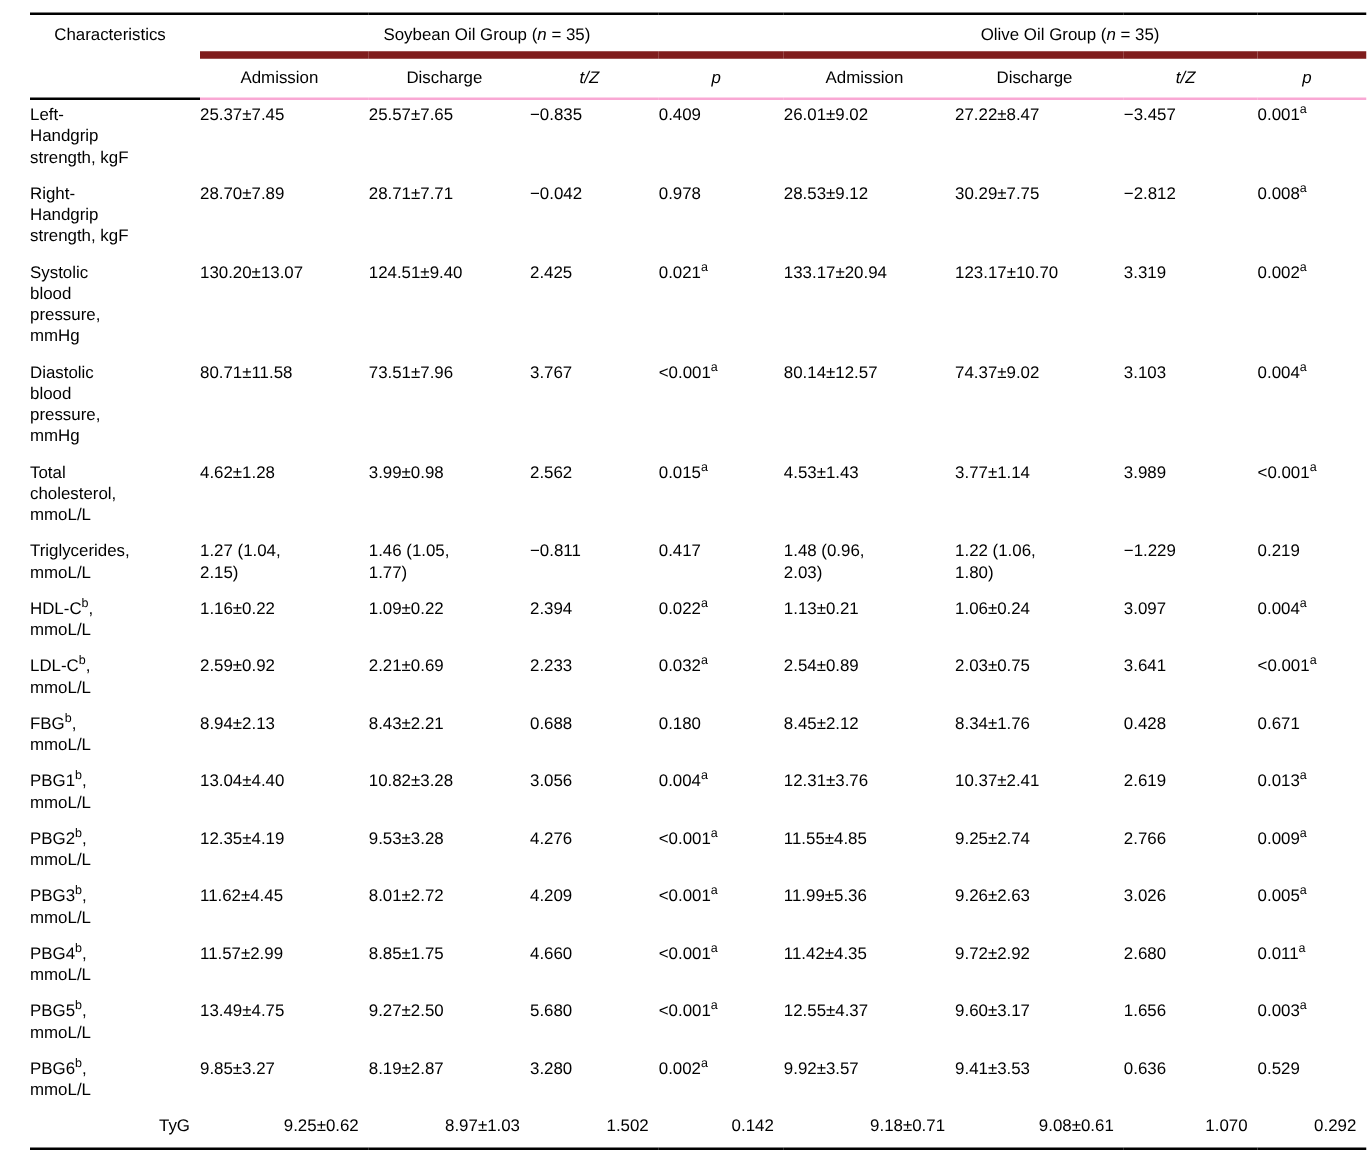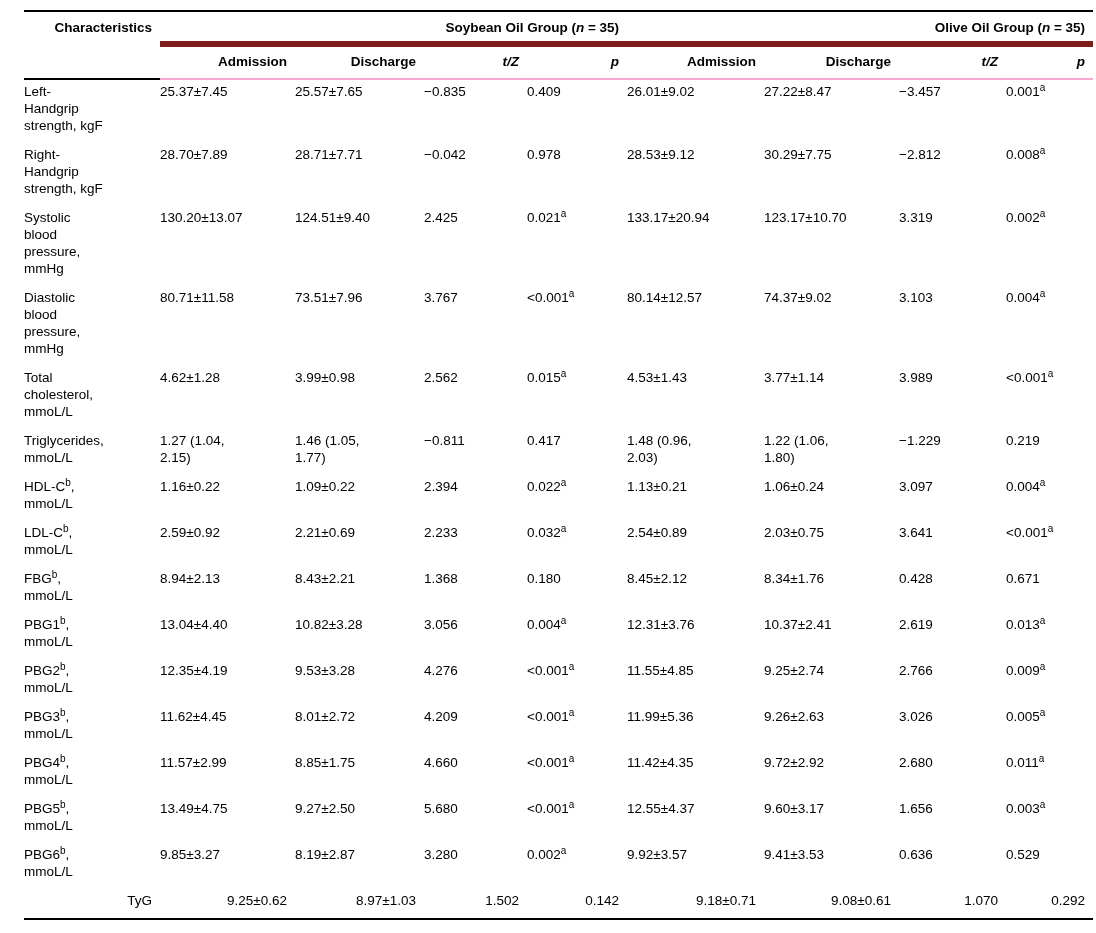--- a/index.html
+++ b/index.html
@@ -18,23 +18,23 @@
     overflow: hidden;
   }
   table.char-table {
     border-collapse: collapse;
     table-layout: fixed;
     width: 1069px;
     font-size: 13.5px;
     border-top: 2px solid #000;
   }
   table.char-table th {
-    text-align: right;
+    text-align: center;
     vertical-align: top;
-    font-weight: 700;
+    font-weight: 400;
     padding: 7px 8px 5px 0;
     line-height: 17px;
   }
   th.corner {
     border-bottom: 2px solid #000;
   }
   th.group {
     border-bottom: 6px solid #7f1d1d;
   }
   tr.subhead th {
@@ -179,21 +179,21 @@
           <td>0.032<sup>a</sup></td>
           <td>2.54±0.89</td>
           <td>2.03±0.75</td>
           <td>3.641</td>
           <td>&lt;0.001<sup>a</sup></td>
         </tr>
         <tr>
           <td>FBG<sup>b</sup>,<br>mmoL/L</td>
           <td>8.94±2.13</td>
           <td>8.43±2.21</td>
-          <td>1.368</td>
+          <td>0.688</td>
           <td>0.180</td>
           <td>8.45±2.12</td>
           <td>8.34±1.76</td>
           <td>0.428</td>
           <td>0.671</td>
         </tr>
         <tr>
           <td>PBG1<sup>b</sup>,<br>mmoL/L</td>
           <td>13.04±4.40</td>
           <td>10.82±3.28</td>

